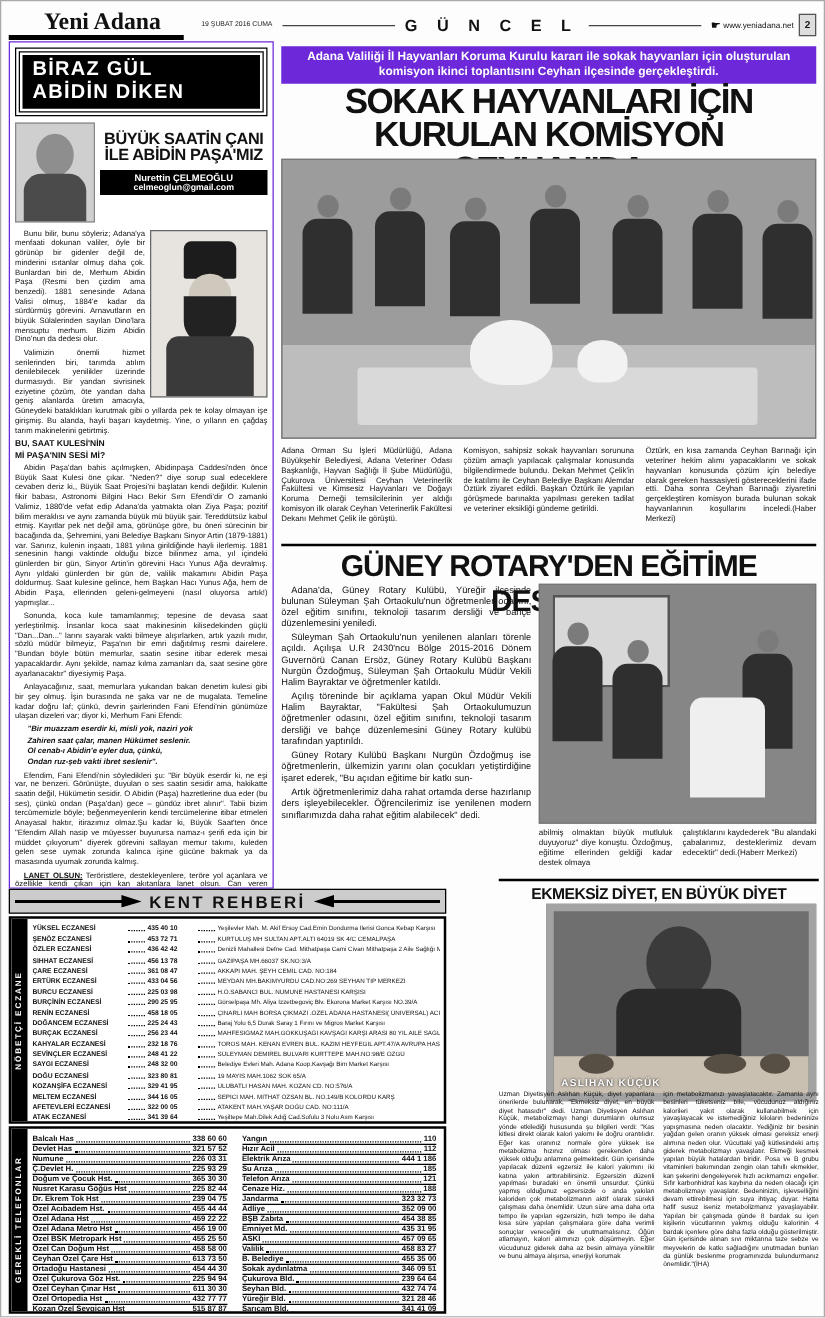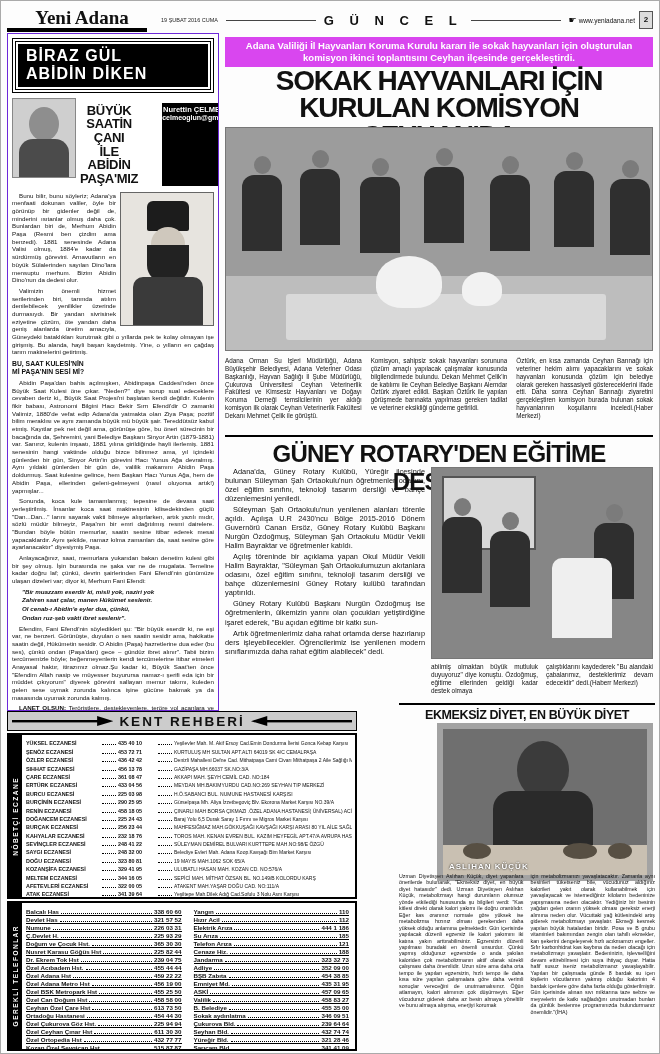--- a/index.html
+++ b/index.html
@@ -21,38 +21,38 @@
   
   .leftcol{position:absolute;left:6px;top:32px;width:212px;height:678px;border:1px solid #6d28d9;
            background:#fff;box-sizing:border-box;padding:4px;overflow:hidden;}
   .biraz-box{border:4px double #000;padding:2px;}
   .biraz-inner{background:#000;color:#fff;font-weight:bold;font-size:16px;line-height:1.15;
                padding:3px 8px;letter-spacing:1px;}
   .author-row{display:flex;margin-top:5px;gap:4px;}
   .author-photo{width:62px;height:78px;background:#cfcfcf;border:1px solid #888;position:relative;flex:none;overflow:hidden;}
   .ap-head{position:absolute;left:16px;top:8px;width:30px;height:34px;border-radius:50%;background:#8e8e8e;}
   .ap-body{position:absolute;left:6px;top:40px;width:50px;height:40px;border-radius:14px 14px 0 0;background:#4b4b4b;}
-  .author-right{flex:1;display:flex;flex-direction:row;gap:24px;}
+  .author-right{flex:1;display:flex;flex-direction:column;}
   .biraz-headline{font-weight:bold;font-size:13px;line-height:1.05;text-align:center;margin-top:6px;letter-spacing:-0.3px;}
   .author-strip{background:#000;color:#fff;text-align:center;margin-top:5px;padding:2px 0;}
   .author-name{font-weight:bold;font-size:7.5px;}
   .author-mail{font-weight:bold;font-size:7px;}
   .article{margin-top:6px;font-size:6.2px;line-height:1.24;text-align:justify;}
   .article p{margin:0 0 3px 0;text-indent:7px;}
   .pasha{float:right;width:92px;height:132px;margin:0 0 3px 4px;border:1px solid #666;background:#e7e4df;position:relative;overflow:hidden;}
   .fez{position:absolute;left:26px;top:8px;width:42px;height:30px;background:#1c1c1c;border-radius:6px 6px 2px 2px;}
   .face{position:absolute;left:30px;top:34px;width:34px;height:34px;background:#cfc8bd;border-radius:50%;}
   .beard{position:absolute;left:26px;top:52px;width:42px;height:38px;background:#222;border-radius:0 0 18px 18px;}
   .coat{position:absolute;left:12px;top:84px;width:70px;height:48px;background:#3a3a3a;border-radius:10px 10px 0 0;}
   .subhead{font-weight:bold;font-size:6.8px;margin:4px 0 2px 0;}
   .poem{font-weight:bold;font-style:italic;margin:2px 0 3px 10px;}
   .poem div{margin-bottom:1px;}
   .lanet-label{font-weight:bold;text-decoration:underline;}
   
-  .kicker{position:absolute;left:224px;top:36px;width:428px;background:#d946ef;color:#fff;
+  .kicker{position:absolute;left:224px;top:36px;width:428px;background:#6d28d9;color:#fff;
           font-weight:bold;font-size:9.5px;line-height:1.25;text-align:center;padding:3px 6px;box-sizing:border-box;}
   .sokak-headline{position:absolute;left:224px;top:66px;width:428px;text-align:center;font-weight:bold;
           font-size:28px;letter-spacing:-1.2px;line-height:0.98;}
   .sokak-photo{position:absolute;left:224px;top:126px;width:428px;height:224px;background:#8f8f8f;overflow:hidden;border:1px solid #777;box-sizing:border-box;}
   .wall{position:absolute;left:0;top:0;right:0;height:150px;background:#9c9c9c;}
   .floor{position:absolute;left:0;bottom:0;right:0;height:74px;background:#bdbdbd;}
   .table{position:absolute;left:60px;bottom:10px;width:320px;height:46px;background:#d9d9d9;border-radius:3px;}
   .statue{position:absolute;background:#f2f2f2;border-radius:50% 50% 40% 40%;}
   .person{position:absolute;width:44px;height:96px;}
   .p-head{width:17px;height:18px;border-radius:50%;background:#7b7b7b;margin:0 auto;}
@@ -220,21 +220,21 @@
     <div class="scol">Komisyon, sahipsiz sokak hayvanları sorununa çözüm amaçlı yapılacak çalışmalar konusunda bilgilendirmede bulundu. Dekan Mehmet Çelik'in de katılımı ile Ceyhan Belediye Başkanı Alemdar Öztürk ziyaret edildi. Başkan Öztürk ile yapılan görüşmede barınakta yapılması gereken tadilat ve veteriner eksikliği gündeme getirildi.</div>
     <div class="scol">Öztürk, en kısa zamanda Ceyhan Barınağı için veteriner hekim alımı yapacaklarını ve sokak hayvanları konusunda çözüm için belediye olarak gereken hassasiyeti göstereceklerini ifade etti. Daha sonra Ceyhan Barınağı ziyaretini gerçekleştiren komisyon burada bulunan sokak hayvanlarının koşullarını inceledi.(Haber Merkezi)</div>
   </div>
 
   <div class="rotary-headline">GÜNEY ROTARY'DEN EĞİTİME DESTEK</div>
   <div class="rotary-sec">
     <div class="rotary-text">
 
     <p>Adana'da, Güney Rotary Kulübü, Yüreğir ilçesinde bulunan Süleyman Şah Ortaokulu'nun öğretmenler odasını, özel eğitim sınıfını, teknoloji tasarım dersliği ve bahçe düzenlemesini yeniledi.</p>
         <p>Süleyman Şah Ortaokulu'nun yenilenen alanları törenle açıldı. Açılışa U.R 2430'ncu Bölge 2015-2016 Dönem Guvernörü Canan Ersöz, Güney Rotary Kulübü Başkanı Nurgün Özdoğmuş, Süleyman Şah Ortaokulu Müdür Vekili Halim Bayraktar ve öğretmenler katıldı.</p>
-        <p>Açılış töreninde bir açıklama yapan Okul Müdür Vekili Halim Bayraktar, "Süleyman Şah Ortaokulumuzun akıtanlara odasını, özel eğitim sınıfını, teknoloji tasarım dersliği ve bahçe düzenlemesini Güney Rotary kulübü tarafından yaptırıldı.</p>
+        <p>Açılış töreninde bir açıklama yapan Okul Müdür Vekili Halim Bayraktar, "Fakültesi Şah Ortaokulumuzun öğretmenler odasını, özel eğitim sınıfını, teknoloji tasarım dersliği ve bahçe düzenlemesini Güney Rotary kulübü tarafından yaptırıldı.</p>
         <p>Güney Rotary Kulübü Başkanı Nurgün Özdoğmuş ise öğretmenlerin, ülkemizin yarını olan çocukları yetiştirdiğine işaret ederek, "Bu açıdan eğitime bir katkı sun-</p>
         <p>Artık öğretmenlerimiz daha rahat ortamda derse hazırlanıp ders işleyebilecekler. Öğrencilerimiz ise yenilenen modern sınıflarımızda daha rahat eğitim alabilecek" dedi.</p>
       </div>
     <div class="rotary-right">
       <div class="rotary-photo">
         <div class="board"></div>
         <div class="person" style="left:8px;top:30px">
             <div class="p-head"></div>
             <div class="p-body"></div>
           </div>

